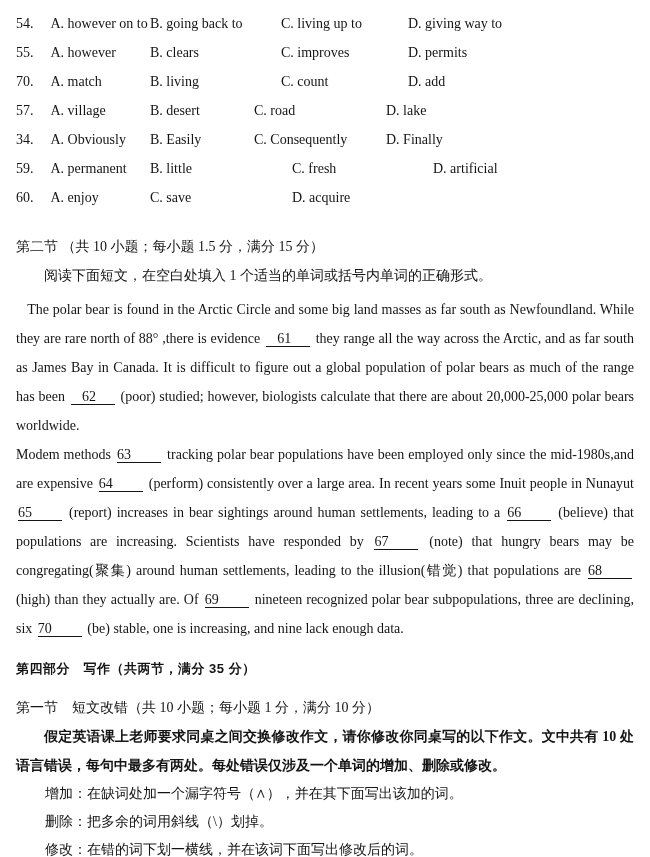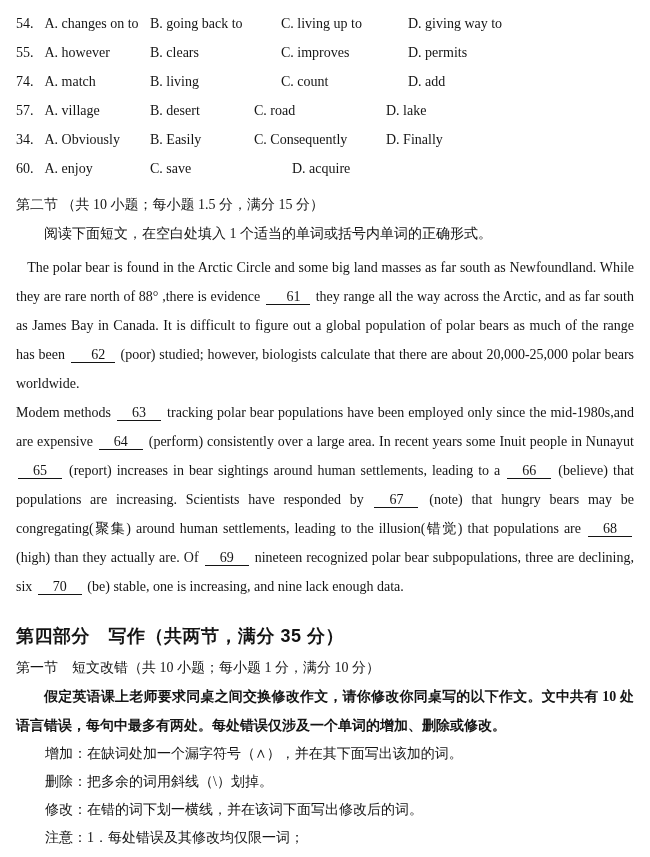--- a/index.html
+++ b/index.html
@@ -16,88 +16,93 @@
   
   .qrow {
     display: grid;
     height: 29px;
     align-items: center;
     white-space: nowrap;
   }
   .cols-a { grid-template-columns: 134px 131px 127px auto; }
   .cols-b { grid-template-columns: 134px 104px 132px auto; }
   .cols-c { grid-template-columns: 134px 142px 141px auto; }
-  .qnum { margin-right: 11px; }
+  .qnum { margin-right: 17px; }
 
   
   .cn { line-height: 29px; }
-  .sec2-heading { margin-top: 7px; }
+  .sec2-heading { margin-top: 20px; }
   .instruction { text-indent: 2em; }
 
   .passage { margin-top: 5px; text-align: justify; }
   .passage p { margin: 0; line-height: 29px; }
   .passage p.first { text-indent: 0.8em; }
 
   .blank {
     display: inline-block;
     min-width: 44px;
-    text-align: center;
     border-bottom: 1px solid #141414;
     line-height: 15px;
     margin: 0 2px;
   }
 
   .part4-heading {
-    margin-top: 23px;
+    margin-top: 14px;
     font-family: "Liberation Sans", sans-serif;
     font-weight: 700;
-    font-size: 18px;
+    font-size: 13px;
     line-height: 24px;
     letter-spacing: 0.5px;
   }
-  .sec1-heading { margin-top: 5px; }
+  .sec1-heading { margin-top: 12px; }
   .intro { margin: 0; text-indent: 2em; text-align: justify; line-height: 29px; font-weight: bold; }
   .rules { margin-top: 0; }
   .rule { padding-left: 29px; line-height: 28px; }
 </style>
 </head>
 <body>
 
 <div class="page">
 
   <div>
     <div class="qrow cols-a">
-      <span><span class="qnum">54.</span><span>A. changes on to</span></span>
+      <span><span class="qnum">54.</span><span>A. however on to</span></span>
       <span>B. going back to</span>
       <span>C. living up to</span>
       <span>D. giving way to</span>
     </div>
     <div class="qrow cols-a">
       <span><span class="qnum">55.</span><span>A. however</span></span>
       <span>B. clears</span>
       <span>C. improves</span>
       <span>D. permits</span>
     </div>
     <div class="qrow cols-a">
-      <span><span class="qnum">74.</span><span>A. match</span></span>
+      <span><span class="qnum">70.</span><span>A. match</span></span>
       <span>B. living</span>
       <span>C. count</span>
       <span>D. add</span>
     </div>
     <div class="qrow cols-b">
       <span><span class="qnum">57.</span><span>A. village</span></span>
       <span>B. desert</span>
       <span>C. road</span>
       <span>D. lake</span>
     </div>
     <div class="qrow cols-b">
       <span><span class="qnum">34.</span><span>A. Obviously</span></span>
       <span>B. Easily</span>
       <span>C. Consequently</span>
       <span>D. Finally</span>
+    </div>
+    <div class="qrow cols-c">
+      <span><span class="qnum">59.</span><span>A. permanent</span></span>
+      <span>B. little</span>
+      <span>C. fresh</span>
+      <span>D. artificial</span>
     </div>
     <div class="qrow cols-c">
       <span><span class="qnum">60.</span><span>A. enjoy</span></span>
       <span>C. save</span>
       <span>D. acquire</span>
     </div>
   </div>
 
   <div class="cn sec2-heading">第二节 （共 10 小题；每小题 1.5 分，满分 15 分）</div>
   <div class="cn instruction">阅读下面短文，在空白处填入 1 个适当的单词或括号内单词的正确形式。</div>

